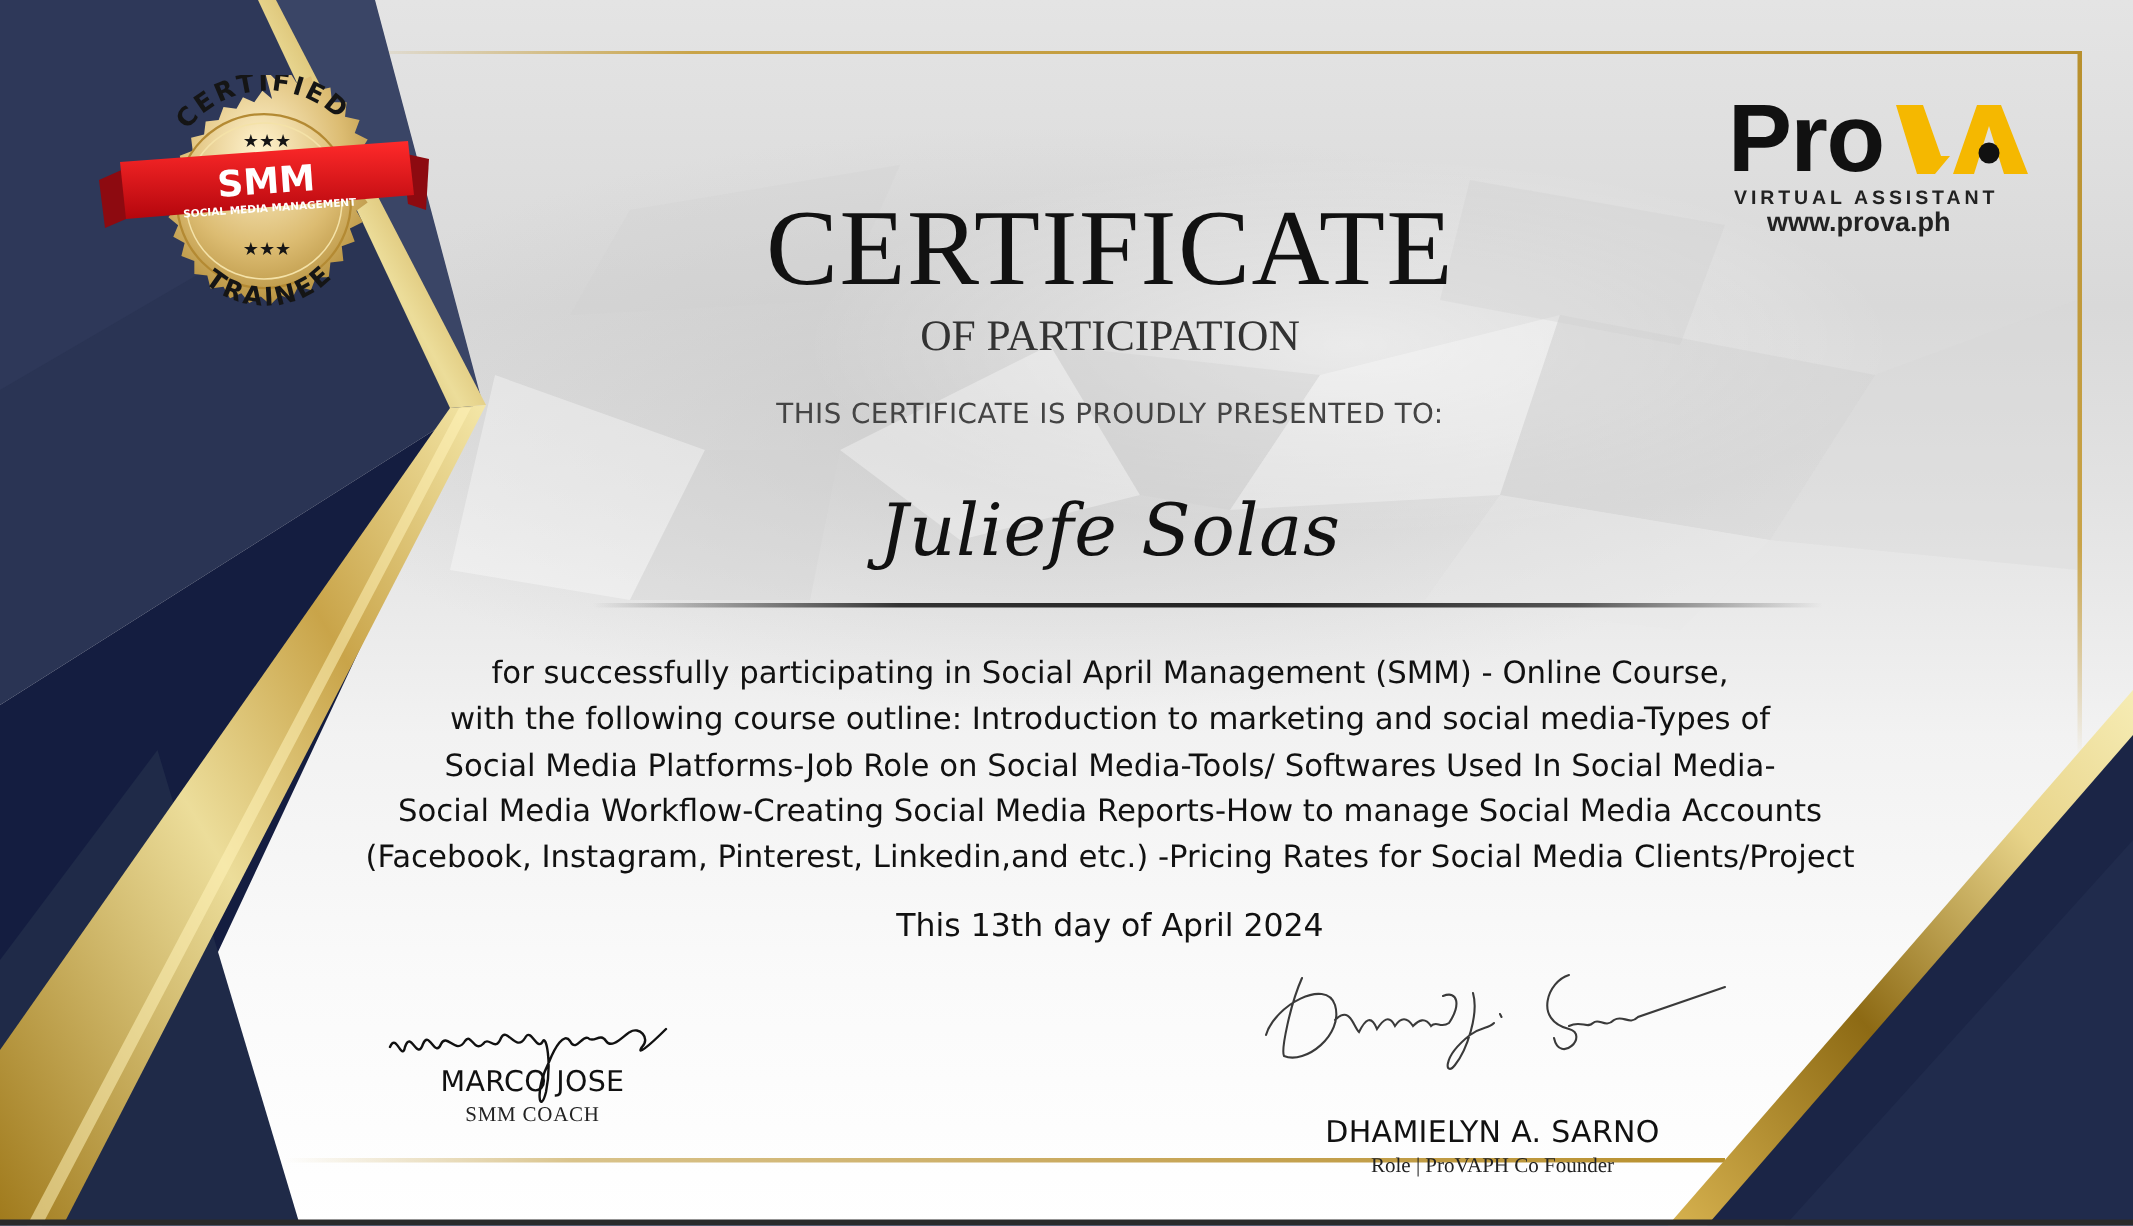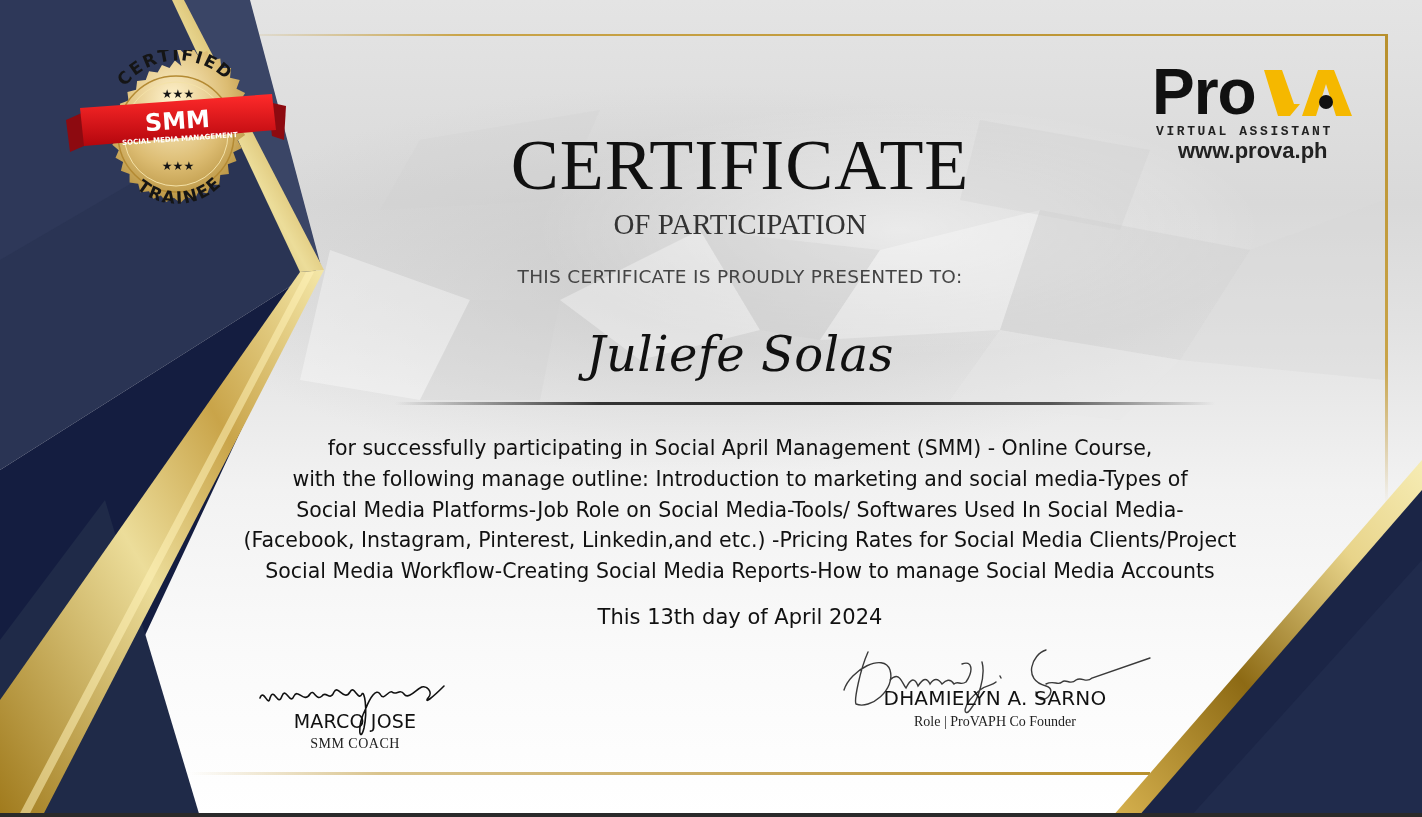--- a/index.html
+++ b/index.html
@@ -23,23 +23,23 @@
 
   
   .badge { position: absolute; left: 66px; top: 50px; width: 220px; height: 170px; }
 
   
   .logo { position: absolute; left: 1152px; top: 58px; width: 210px; }
   .logo-mark { display: flex; align-items: flex-end; height: 62px; }
   .logo-pro { font-family: "Liberation Sans", sans-serif; font-weight: 700; font-size: 64px;
     letter-spacing: -1px; color: #111; line-height: 56px; }
   .logo-va { margin-left: 6px; width: 100px; height: 54px; }
-  .logo-sub { font-family: Liberation Mono, monospace; font-weight: 700; font-size: 13px;
+  .logo-sub { font-family: Liberation Sans, sans-serif; font-weight: 700; font-size: 13px;
     letter-spacing: 2.6px; color: #222; margin-top: 4px; padding-left: 4px; }
-  .logo-url { font-family: "Liberation Sans", sans-serif; font-weight: 700; font-size: 22px;
+  .logo-url { font-family: "Liberation Sans", sans-serif; font-weight: 700; font-size: 18px;
     color: #222; margin-top: -1px; padding-left: 26px; }
 
   
   .title { position: absolute; left: 0; width: 1480px; text-align: center; top: 124px;
     font-family: "Liberation Serif", serif; font-size: 72px; color: #111; letter-spacing: 1px; }
   .subtitle { position: absolute; left: 0; width: 1480px; text-align: center; top: 208px;
     font-family: "Liberation Serif", serif; font-size: 29px; color: #333; }
   .presented { position: absolute; left: 0; width: 1480px; text-align: center; top: 266px;
     font-family: "DejaVu Sans", sans-serif; font-size: 18.5px; color: #444; letter-spacing: 0.3px; }
   .recipient { position: absolute; left: 0; width: 1480px; text-align: center; top: 326px;
@@ -54,21 +54,21 @@
     font-family: "DejaVu Sans", sans-serif; font-size: 21px; color: #111; }
 
   
   .sig { position: absolute; text-align: center; }
   .sig-left { left: 230px; top: 650px; width: 250px; }
   .sig-right { left: 810px; top: 636px; width: 370px; }
   .sig-script { position: absolute; left: 0; right: 0; pointer-events: none; }
   .sig-name { position: relative; font-family: "DejaVu Sans", sans-serif; font-weight: 400;
     color: #111; font-size: 19px; letter-spacing: 0.2px; }
   .sig-left .sig-name { margin-top: 60px; }
-  .sig-right .sig-name { margin-top: 50px; font-size: 20px; }
+  .sig-right .sig-name { margin-top: 106px; font-size: 20px; }
   .sig-role { position: relative; font-family: Liberation Serif, serif; color: #222; font-size: 14px; margin-top: 4px; }
   .sig-left .sig-role { letter-spacing: 0.5px; }
 </style>
 </head>
 <body>
 
 <div class="cert">
 
   <svg class="facets" width="1422" height="817" viewBox="0 0 1422 817">
     <polygon points="560,300 700,230 760,330 640,360" fill="#ffffff" opacity="0.35"></polygon>
@@ -168,24 +168,24 @@
   </div>
 
   <div class="title">CERTIFICATE</div>
   <div class="subtitle">OF PARTICIPATION</div>
   <div class="presented">THIS CERTIFICATE IS PROUDLY PRESENTED TO:</div>
   <div class="recipient">Juliefe Solas</div>
   <div class="name-rule"></div>
 
   <div class="body-text">
     <span class="body-line">for successfully participating in Social April Management (SMM) - Online Course,</span>
-    <span class="body-line">with the following manage outline: Introduction to marketing and social media-Types of</span>
+    <span class="body-line">with the following course outline: Introduction to marketing and social media-Types of</span>
     <span class="body-line">Social Media Platforms-Job Role on Social Media-Tools/ Softwares Used In Social Media-</span>
+    <span class="body-line">Social Media Workflow-Creating Social Media Reports-How to manage Social Media Accounts</span>
     <span class="body-line">(Facebook, Instagram, Pinterest, Linkedin,and etc.) -Pricing Rates for Social Media Clients/Project</span>
-    <span class="body-line">Social Media Workflow-Creating Social Media Reports-How to manage Social Media Accounts</span>
   </div>
   <div class="date">This 13th day of April 2024</div>
 
   <div class="sig sig-left">
     <svg class="sig-script" style="top:18px;" width="250" height="80" viewBox="0 0 250 80">
       <path d="M30,30 C34,20 38,40 40,30 C44,18 48,40 52,28 C56,18 60,38 64,28 C68,20 74,36 80,26 C84,20 86,34 92,28 C96,22 100,34 104,24 C108,16 114,34 120,24 C124,16 128,34 132,26 C134,22 138,40 134,60 C130,76 126,60 136,40 C140,30 146,20 150,26 C154,34 158,22 162,24 C166,28 170,20 174,26 C178,32 186,22 190,20 C196,16 204,24 198,30 C194,36 202,30 214,18" fill="none" stroke="#111" stroke-width="1.6" stroke-linecap="round"></path>
     </svg>
     <div class="sig-name">MARCO JOSE</div>
     <div class="sig-role">SMM COACH</div>
   </div>

